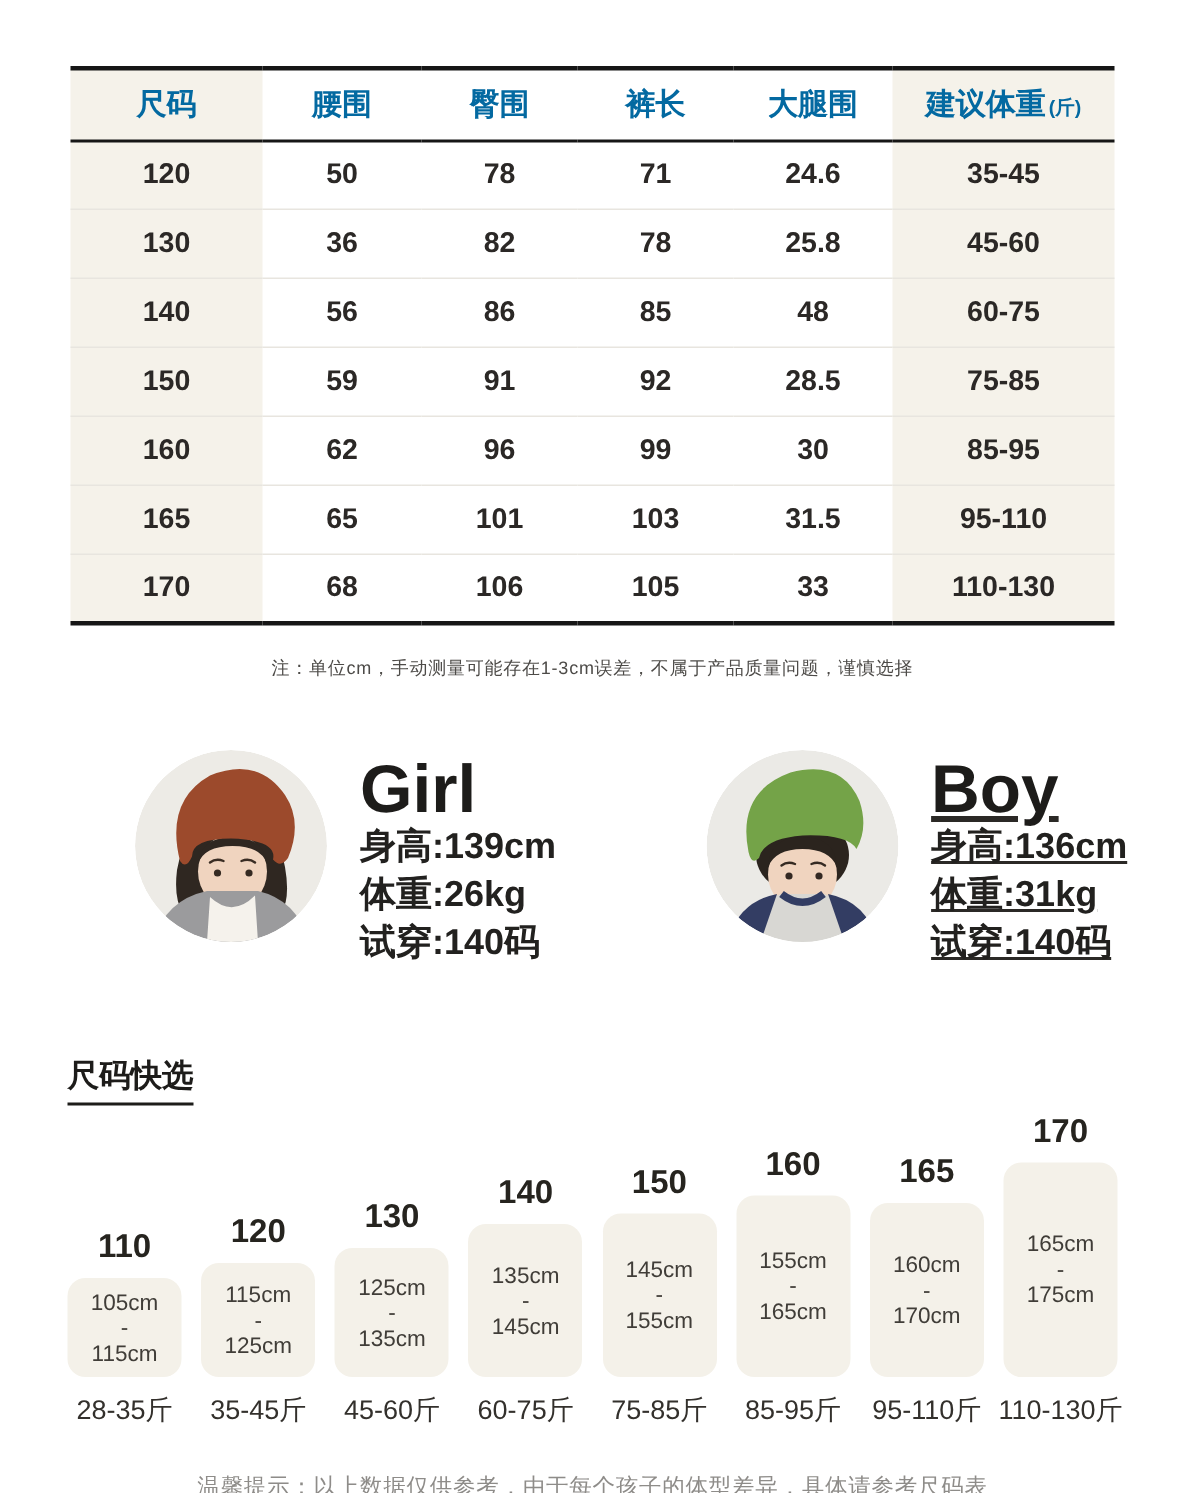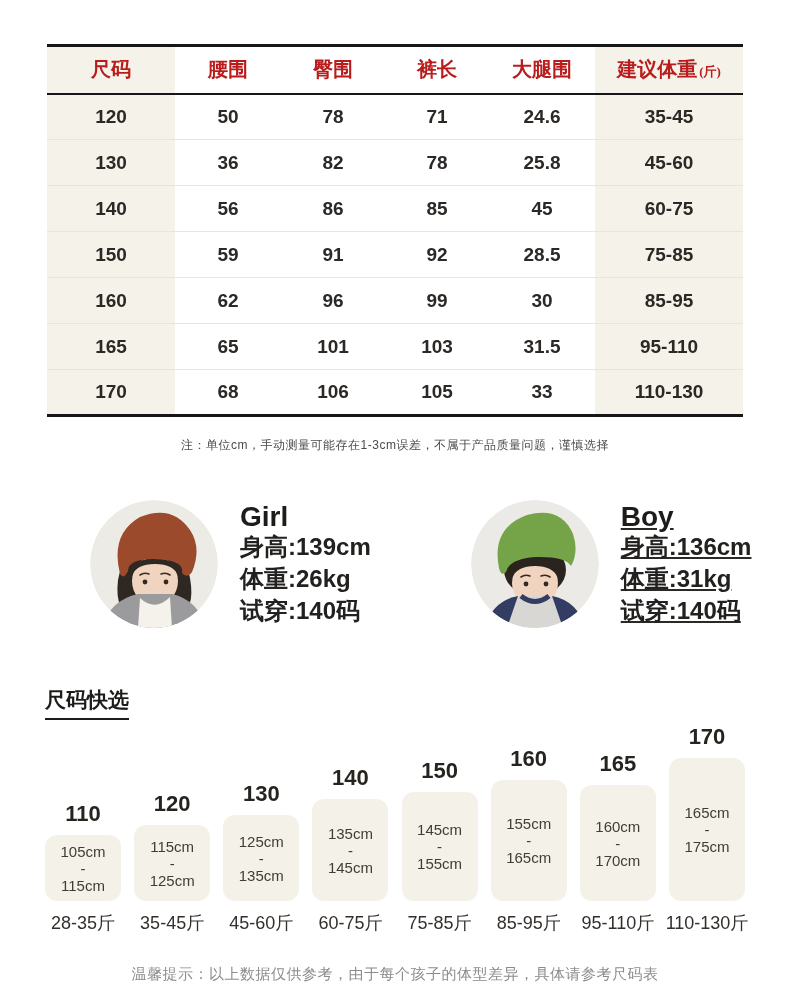--- a/index.html
+++ b/index.html
@@ -8,42 +8,41 @@
     width:790px; min-height:995px; background:#ffffff; overflow:hidden;
     font-family:"Liberation Sans","DejaVu Sans",sans-serif; color:#2b2926;
   }
   
   .size-table {
     width:696px; margin:44px 47px 0; border-collapse:collapse; table-layout:fixed;
     border-top:3px solid #161616; border-bottom:3px solid #161616;
   }
   .size-table th, .size-table td { text-align:center; padding:0; }
   .size-table thead th {
-    height:48px; font-size:20px; font-weight:700; color:#b91c1c;
+    height:48px; font-size:20px; font-weight:700; color:#0369a1;
     border-bottom:2px solid #161616;
-    font-family:Liberation Serif, serif;
   }
   .size-table tbody td {
     height:46px; font-size:19px; font-weight:600; color:#2b2826;
     border-bottom:1px solid #e8e5df;
   }
   .size-table tbody tr:last-child td { border-bottom:none; }
   .col-accent { background:#f5f2ea; }
   .unit-small { font-size:13px; font-weight:600; margin-left:2px; }
   
   .unit-note {
     margin-top:20px; text-align:center; font-size:12px; color:#4d4b48; letter-spacing:0.5px;
   }
   
   .models { display:flex; margin:46px 0 0 90px; }
   .model { display:flex; align-items:flex-start; }
   .model-boy { margin-left:100px;text-decoration:underline; }
   .avatar { width:128px; height:128px; border-radius:50%; overflow:hidden; flex:0 0 auto; }
   .model-info { margin-left:22px; padding-top:2px; }
-  .model-name { font-size:28px; font-weight:700; color:#1d1c1a; line-height:1.05; }
+  .model-name { font-size:45px; font-weight:700; color:#1d1c1a; line-height:1.05; }
   .model-stat { font-size:24px; font-weight:600; color:#22211f; line-height:32px; }
   .model-stat:first-of-type { margin-top:10px; }
   
   .quick { margin:58px 45px 0; }
   .quick-title {
     display:inline-block; font-size:21px; font-weight:700; color:#1d1c1a;
     border-bottom:2px solid #1d1c1a; padding-bottom:4px;
   }
   .bars {
     display:flex; justify-content:space-between; align-items:flex-end; margin-top:4px;
@@ -101,21 +100,21 @@
         <td>82</td>
         <td>78</td>
         <td>25.8</td>
         <td class="col-accent">45-60</td>
       </tr>
       <tr>
         <td class="col-accent">140</td>
         <td>56</td>
         <td>86</td>
         <td>85</td>
-        <td>45</td>
+        <td>48</td>
         <td class="col-accent">60-75</td>
       </tr>
       <tr>
         <td class="col-accent">150</td>
         <td>59</td>
         <td>91</td>
         <td>92</td>
         <td>28.5</td>
         <td class="col-accent">75-85</td>
       </tr>

